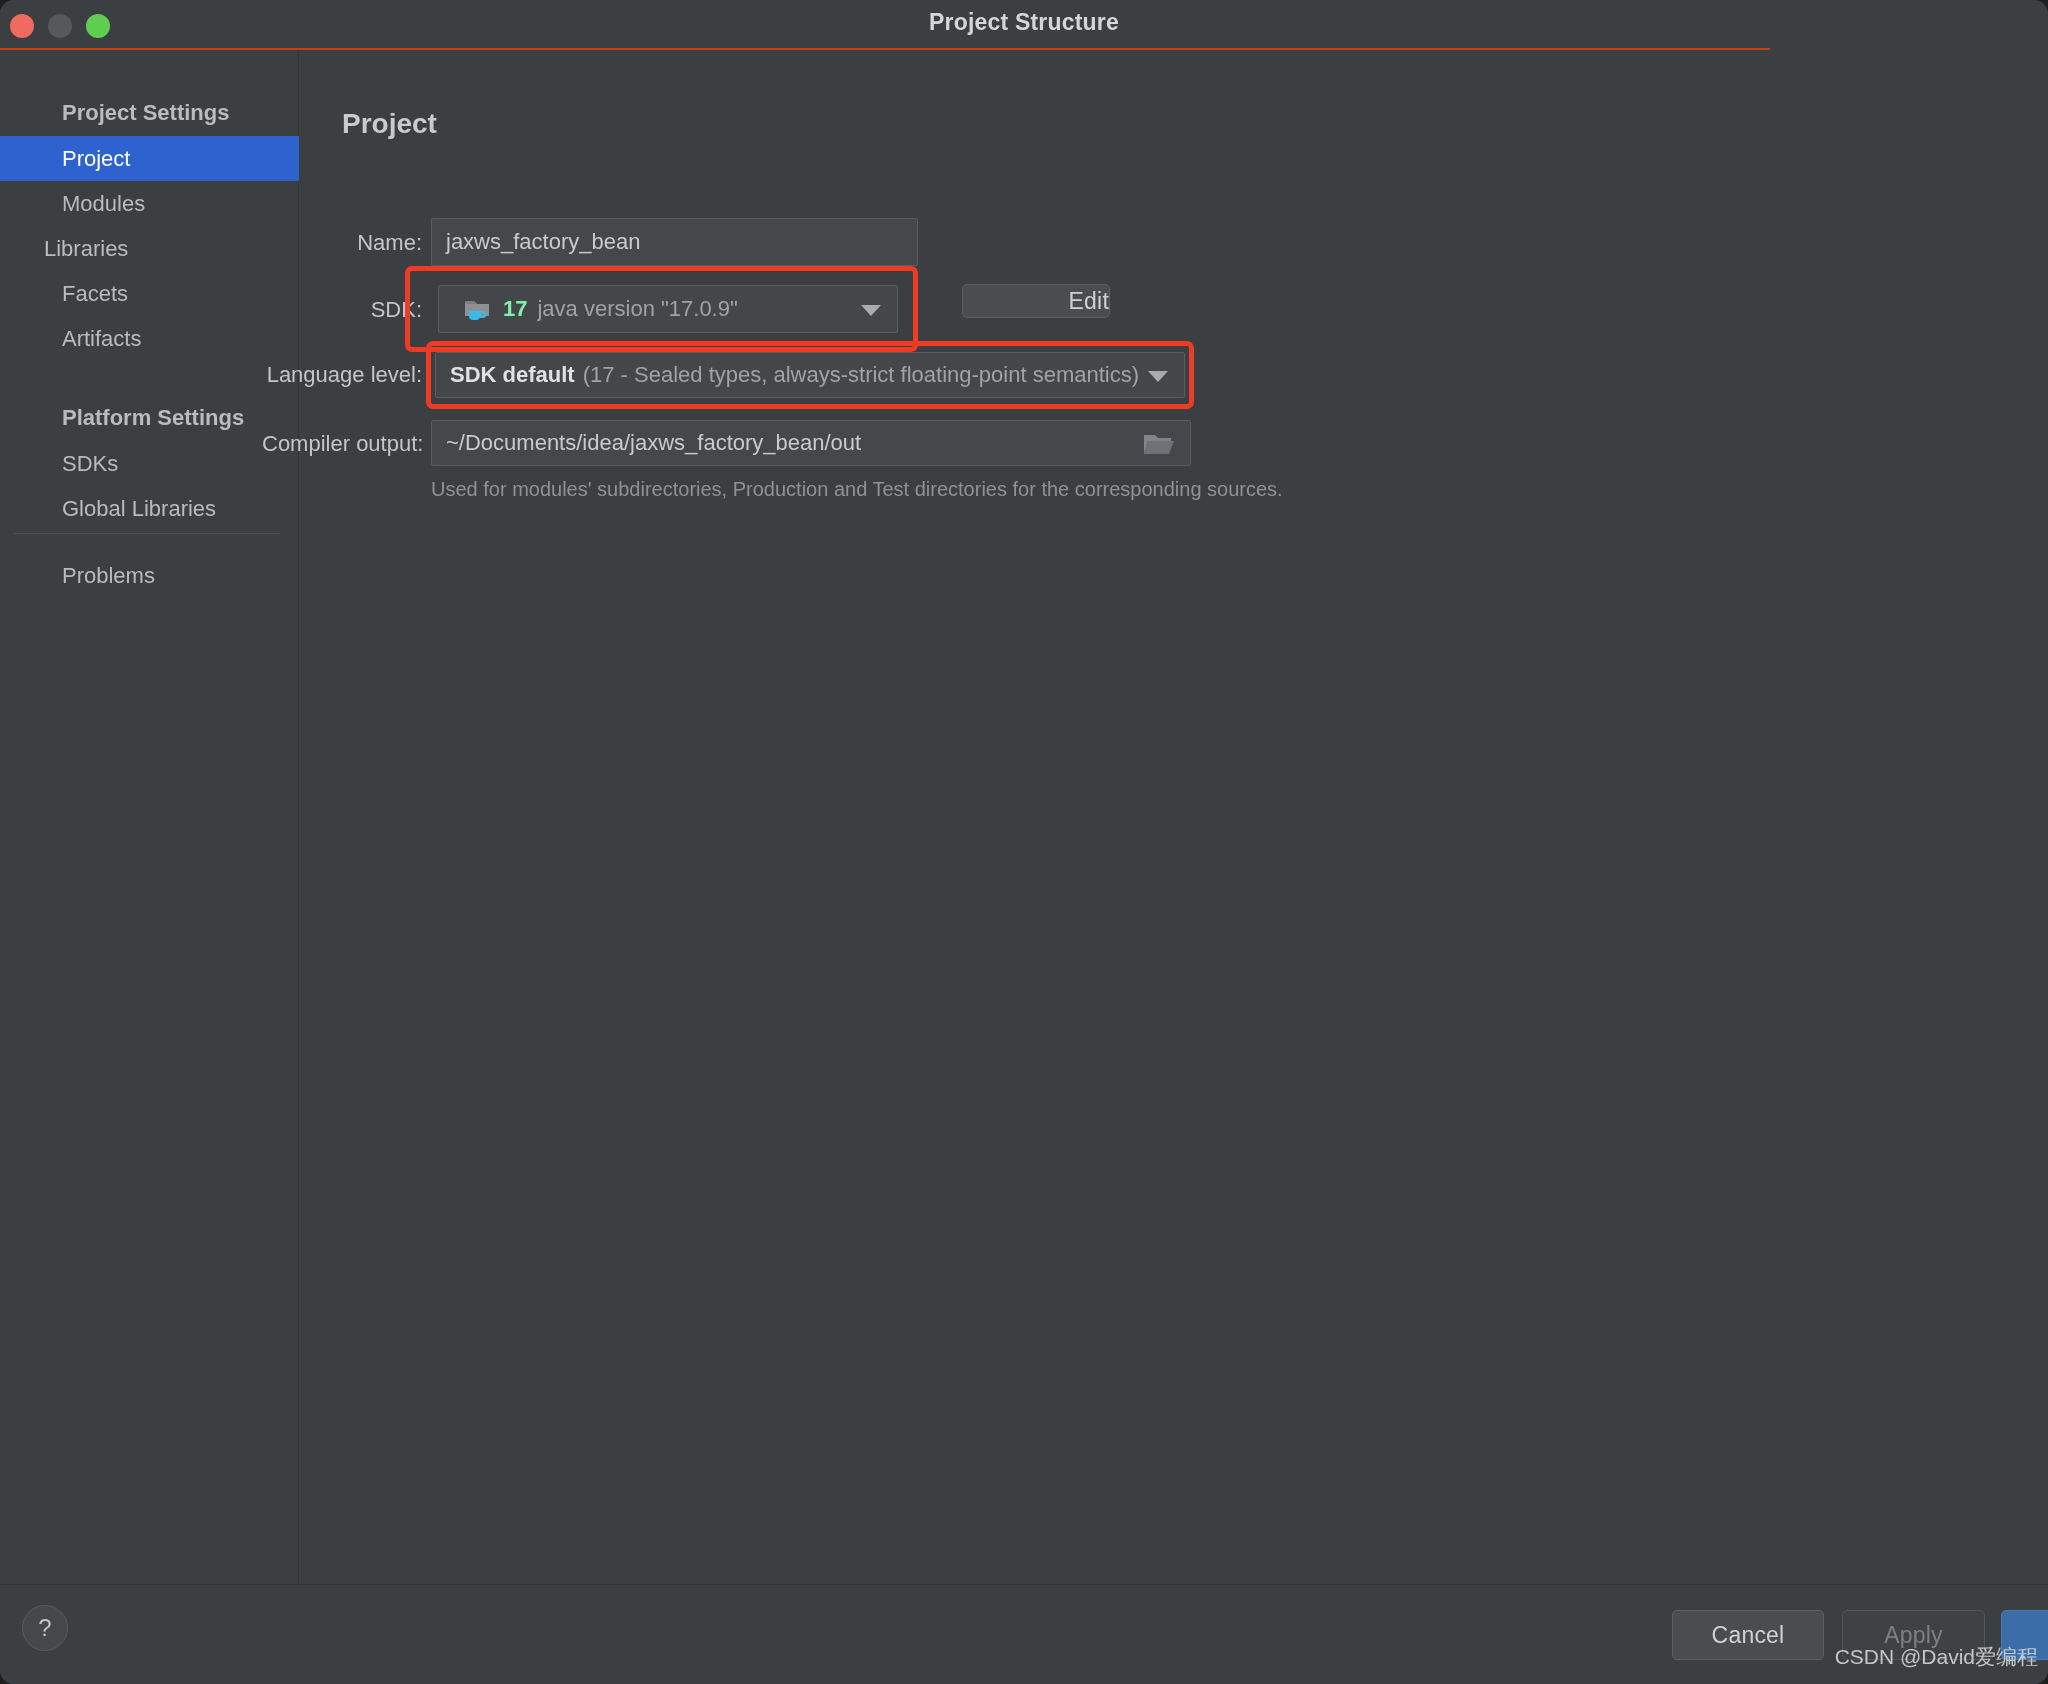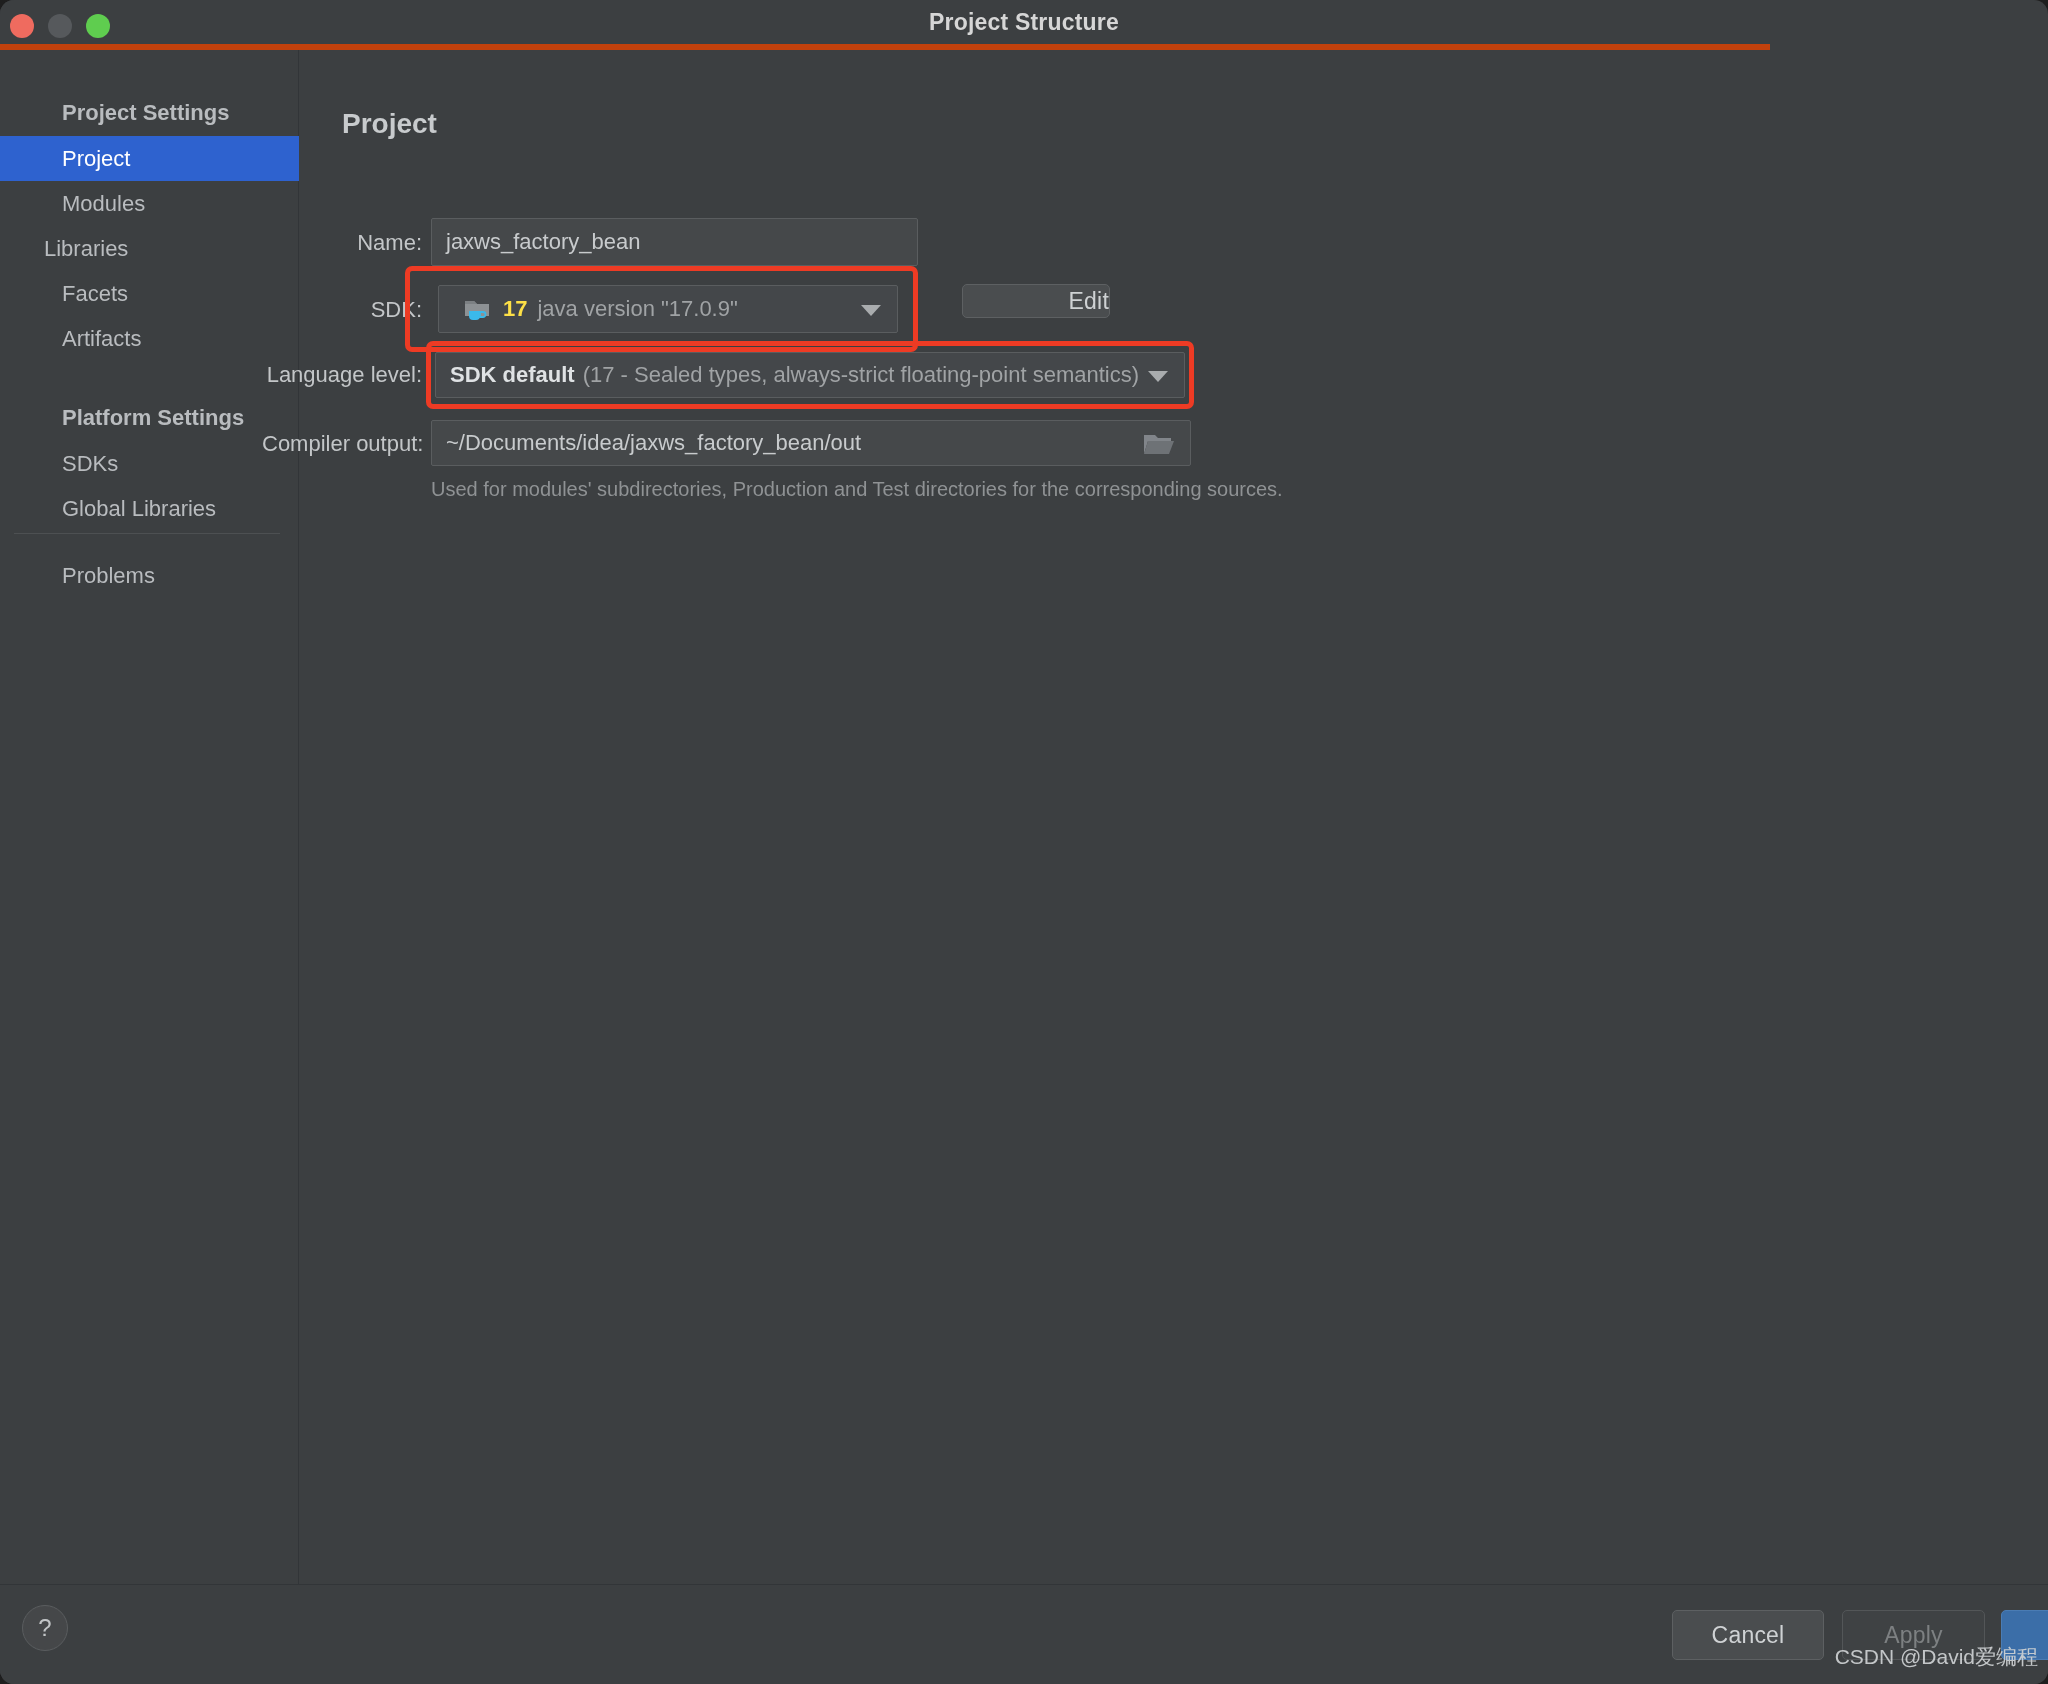--- a/index.html
+++ b/index.html
@@ -26,21 +26,21 @@
     box-sizing: border-box;
   }
 
   
   .titlebar {
     position: absolute;
     left: 0; top: 0;
     width: 1770px;
     height: 50px;
     background: #3c3f41;
-    border-bottom: 6px solid #c2410c;
+    border-bottom: 2px solid #c2410c;
     box-sizing: border-box;
   }
   .traffic {
     position: absolute;
     top: 14px;
     width: 24px; height: 24px;
     border-radius: 50%;
   }
   .traffic-close  { left: 10px;  background: #ef6b5f; }
   .traffic-min    { left: 48px;  background: #56595c; }
@@ -211,21 +211,21 @@
 
   
   .sdk-inner {
     display: flex;
     align-items: center;
     gap: 10px;
   }
   .sdk-ver {
     font-size: 22px;
     font-weight: bold;
-    color: #fde047;
+    color: #86efac;
   }
   .sdk-desc {
     font-size: 22px;
     color: #a0a3a5;
   }
   .lang-strong {
     font-size: 22px;
     font-weight: bold;
     color: #dfe2e4;
   }

